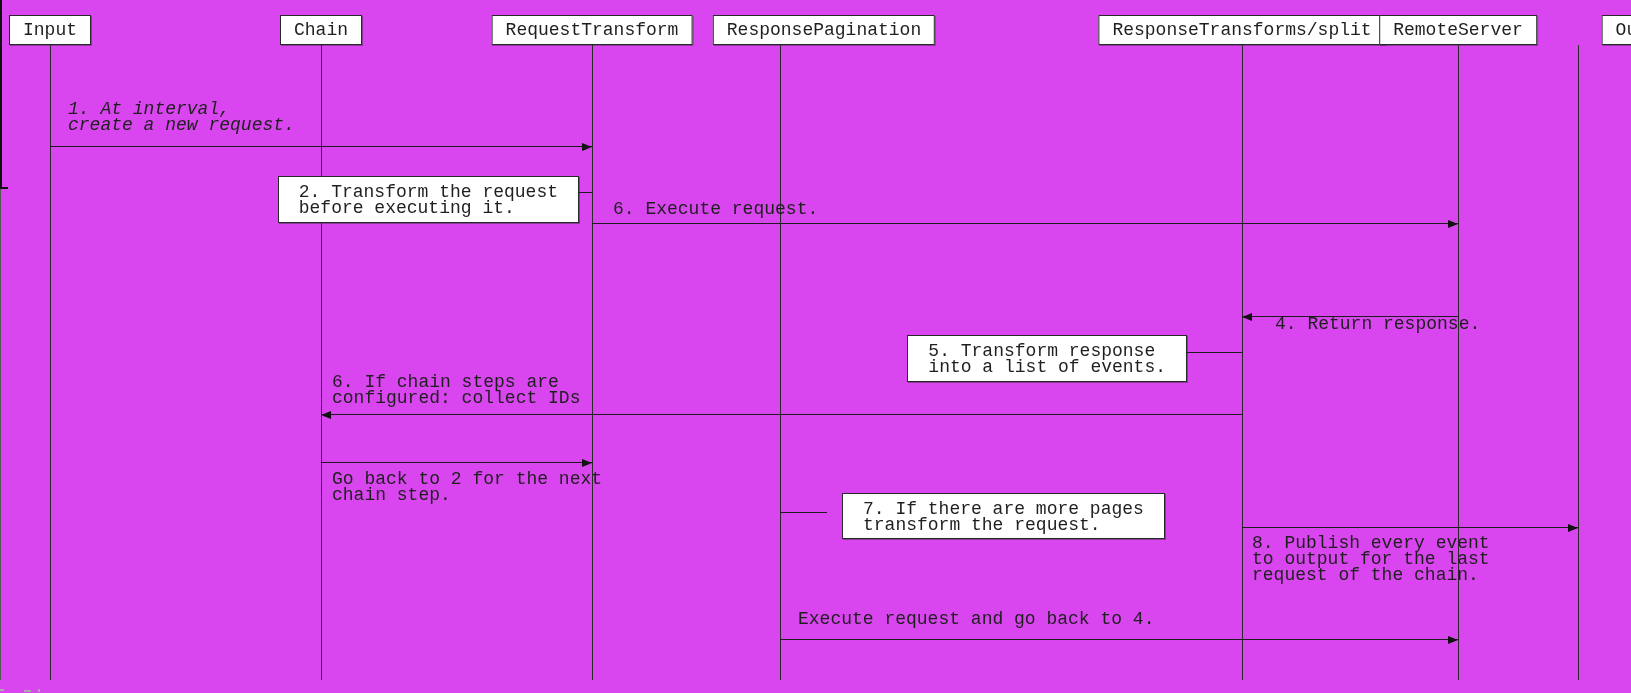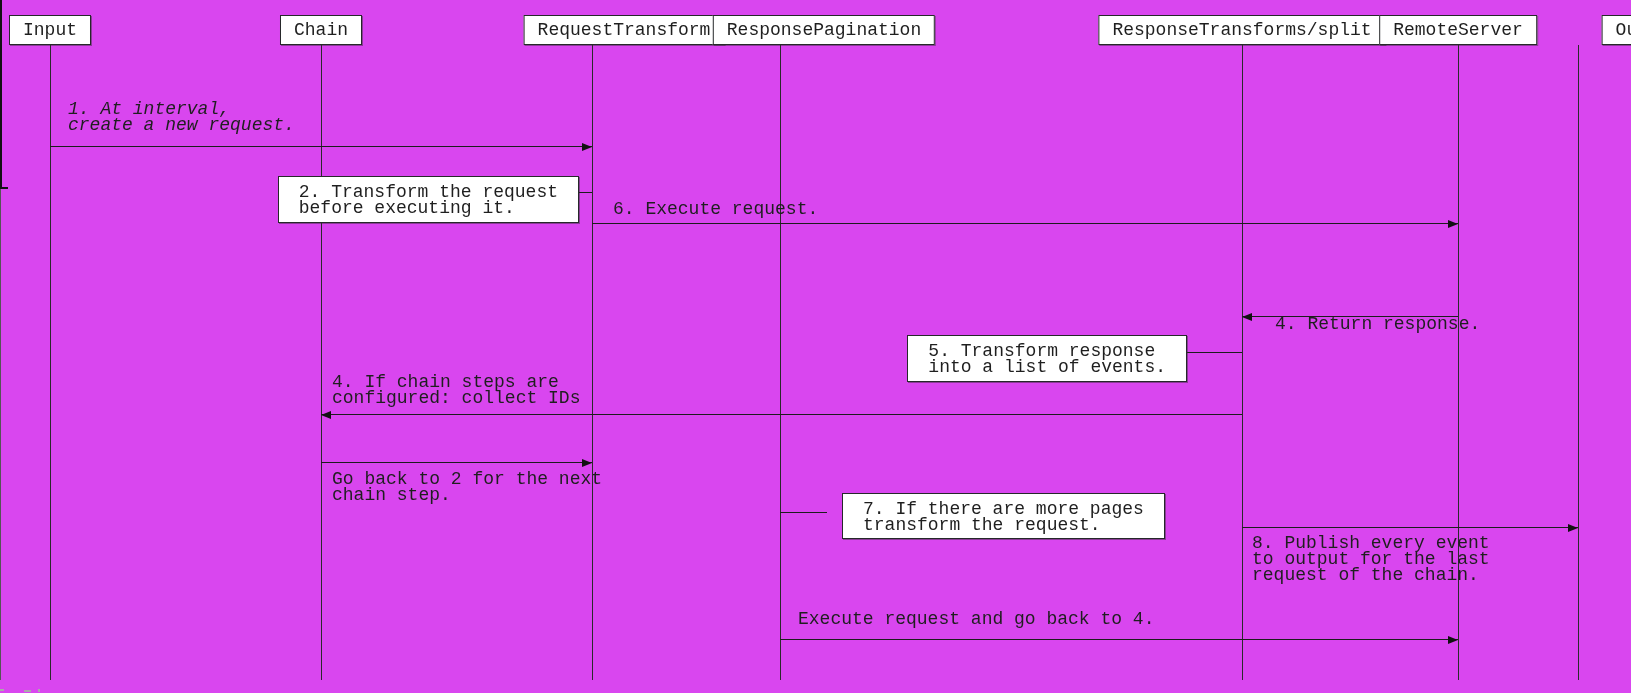--- a/index.html
+++ b/index.html
@@ -53,21 +53,21 @@
   .artifact { position: absolute; z-index: 5; }
 </style>
 </head>
 <body>
 
 <div class="stage">
     <div class="pbox" style="left: 50px;">Input</div>
     <div class="vline" style="left: 50px; top: 45px; height: 635px;"></div>
     <div class="pbox" style="left: 321px;">Chain</div>
     <div class="vline" style="left: 321px; top: 45px; height: 635px;"></div>
-    <div class="pbox" style="left: 624px;">RequestTransform</div>
+    <div class="pbox" style="left: 592px;">RequestTransform</div>
     <div class="vline" style="left: 592px; top: 45px; height: 635px;"></div>
     <div class="pbox" style="left: 780px; margin-left: 44px;">ResponsePagination</div>
     <div class="vline" style="left: 780px; top: 45px; height: 635px;"></div>
     <div class="pbox" style="left: 1242px;">ResponseTransforms/split</div>
     <div class="vline" style="left: 1242px; top: 45px; height: 635px;"></div>
     <div class="pbox" style="left: 1458px;">RemoteServer</div>
     <div class="vline" style="left: 1458px; top: 45px; height: 635px;"></div>
     <div class="pbox" style="left: 1648px;">Output</div>
     <div class="vline" style="left: 1578px; top: 45px; height: 635px;"></div>
     <div class="hline" style="left: 50px; top: 146px; width: 542px;"></div>
@@ -75,21 +75,21 @@
     <div class="msg-label" style="left: 68px; top: 101px; font-style: italic;">1. At interval,
 create a new request.</div>
     <div class="hline" style="left: 592px; top: 223px; width: 866px;"></div>
     <div class="arrowhead right" style="top: 219.5px; left: 1448px;"></div>
     <div class="msg-label" style="left: 613px; top: 201px;">6. Execute request.</div>
     <div class="hline" style="left: 1242px; top: 316px; width: 216px;"></div>
     <div class="arrowhead left" style="top: 312.5px; left: 1242px;"></div>
     <div class="msg-label" style="left: 1275px; top: 302px; margin-top: 14px;">4. Return response.</div>
     <div class="hline" style="left: 321px; top: 414px; width: 921px;"></div>
     <div class="arrowhead left" style="top: 410.5px; left: 321px;"></div>
-    <div class="msg-label" style="left: 332px; top: 374px;">4. If chain steps are
+    <div class="msg-label" style="left: 332px; top: 374px;">6. If chain steps are
 configured: collect IDs</div>
     <div class="hline" style="left: 321px; top: 462px; width: 271px;"></div>
     <div class="arrowhead right" style="top: 458.5px; left: 582px;"></div>
     <div class="msg-label" style="left: 332px; top: 471px;">Go back to 2 for the next
 chain step.</div>
     <div class="hline" style="left: 1242px; top: 527px; width: 336px;"></div>
     <div class="arrowhead right" style="top: 523.5px; left: 1568px;"></div>
     <div class="msg-label" style="left: 1252px; top: 535px;">8. Publish every event
 to output for the last
 request of the chain.</div>

